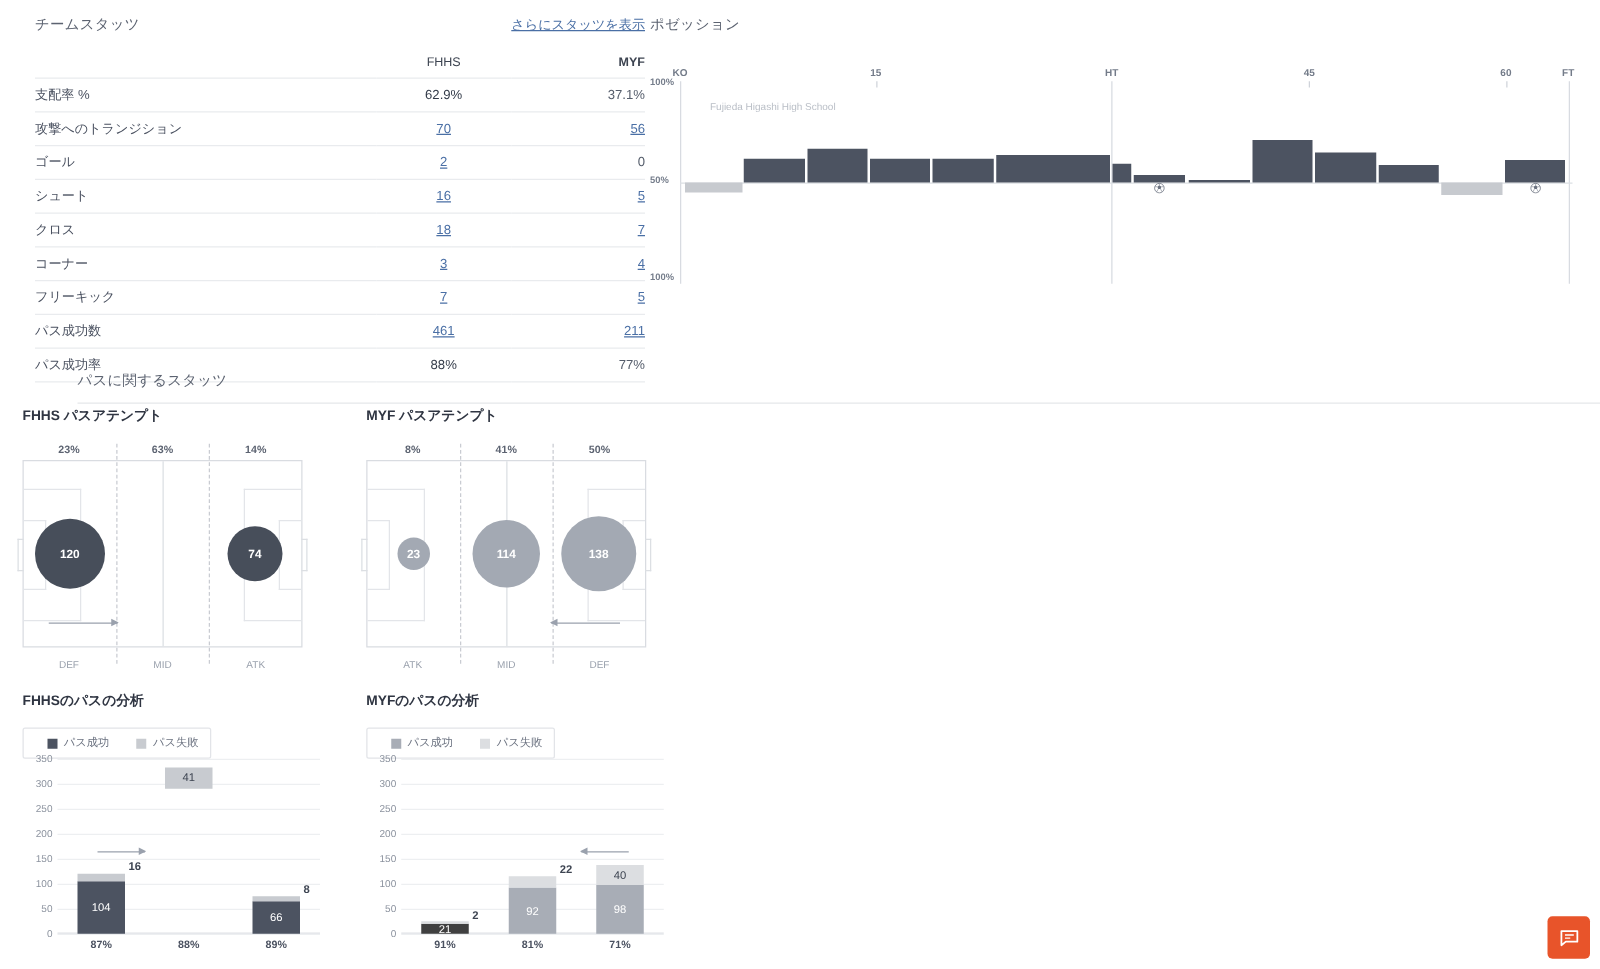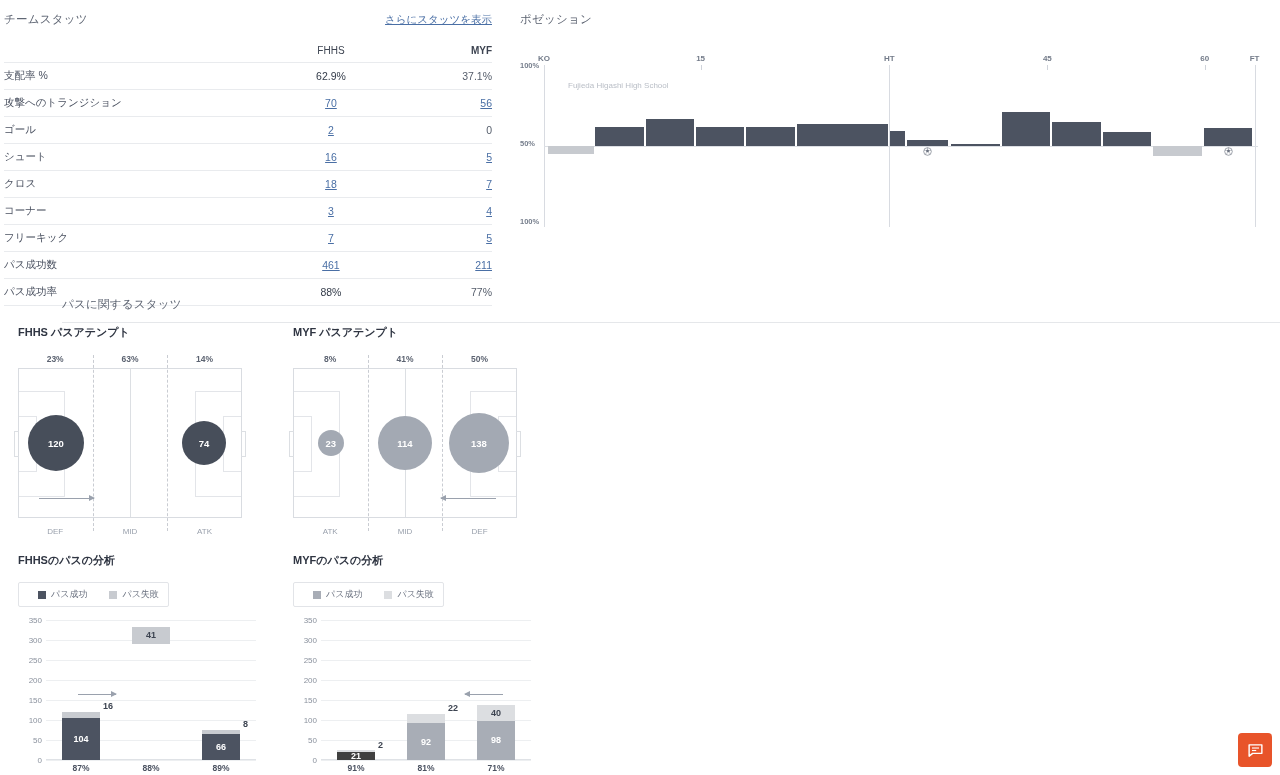--- a/index.html
+++ b/index.html
@@ -16,21 +16,21 @@
   .sect-title {
     font-size: 11.5px; color: #5c6371; font-weight: 400;
     letter-spacing: .02em;
   }
   .sub-title { font-size: 11px; font-weight: bold; color: #2f3542; }
   .link {
     font-size: 10.5px; color: #4a6fa5; text-decoration: underline; cursor: pointer;
   }
 
   
-  #team-stats { position: absolute; left: 4px; top: 12px; width: 488px; }
+  #team-stats { position: absolute; left: 28px; top: 12px; width: 488px; }
   #team-stats .hdr-row { display: flex; align-items: baseline; justify-content: space-between; }
   table.stats { width: 100%; border-collapse: collapse; margin-top: 12px; }
   table.stats th, table.stats td {
     font-size: 10.5px; padding: 6px 0 6px 0; border-bottom: 1px solid #e9ebee;
     font-weight: normal; color: #4a5160;
   }
   table.stats thead th { border-bottom: 1px solid #e9ebee; font-weight: bold; color: #3d4451; font-size: 10px; }
   table.stats .c-label { text-align: left; width: 56%; }
   table.stats .c-a { text-align: center; width: 22%; font-weight: normal; }
   table.stats .c-b { text-align: right; width: 22%; }
@@ -92,25 +92,25 @@
   
   .bar-card { position: absolute; }
   .legend {
     display: inline-flex; gap: 12px; align-items: center;
     border: 1px solid #e2e4e8; border-radius: 2px; padding: 5px 9px; margin-top: 14px;
     background: #fff;
   }
   .legend .li { display: inline-flex; align-items: center; gap: 5px; cursor: pointer; margin-left: 10px; }
   .legend .sw { width: 8px; height: 8px; display: inline-block; }
   .legend .lb { font-size: 9px; color: #6b7280; }
-  .bchart { position: relative; width: 238px; height: 140px; margin-top: 13px; }
+  .bchart { position: relative; width: 238px; height: 140px; }
   .bchart .grid { position: absolute; left: 28px; right: 0; height: 1px; background: #edeff1; }
   .bchart .ylab { position: absolute; left: 0; width: 24px; text-align: right; font-size: 8px; color: #8b929e; transform: translateY(-50%); }
   .bchart .baxis { position: absolute; left: 28px; right: 0; bottom: 0; height: 1px; background: #dfe2e6; }
-  .bseg { position: absolute; display: flex; align-items: center; justify-content: center; font-size: 9px; font-weight: bold; }
+  .bseg { position: absolute; display: flex; align-items: center; justify-content: center; font-size: 9px; font-weight: normal; }
   .bseg.ok { color: #fff; }
   .bseg.fail { color: #3d4451; }
   .bseg-out { position: absolute; font-size: 9px; font-weight: bold; color: #3d4451; }
   .bchart .arrow2 { position: absolute; height: 1px; background: #9aa1ad; }
   .bchart .arrow2::after {
     content: ''; position: absolute; top: -3px; width: 0; height: 0;
     border-top: 3.5px solid transparent; border-bottom: 3.5px solid transparent;
   }
   .bchart .arrow2.r::after { right: -1px; border-left: 6px solid #9aa1ad; }
   .bchart .arrow2.l::after { left: -1px;  border-right: 6px solid #9aa1ad; }

